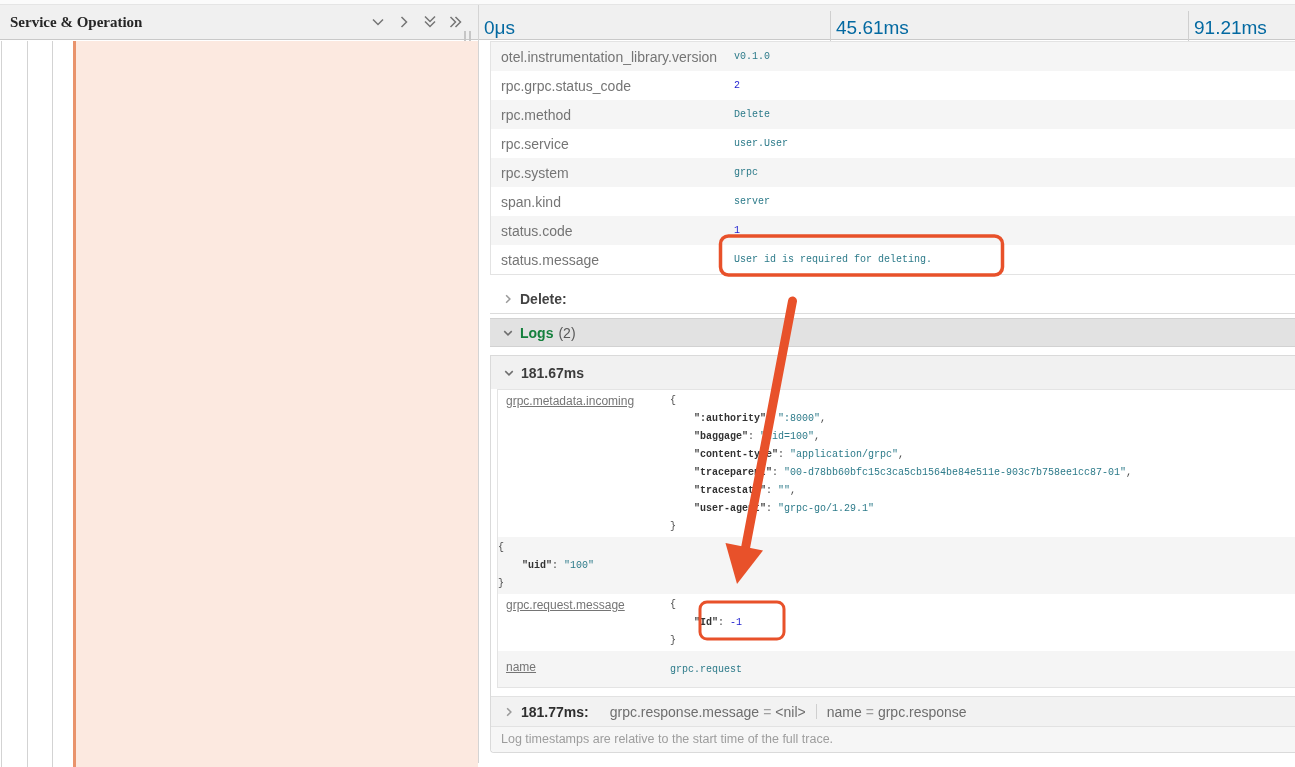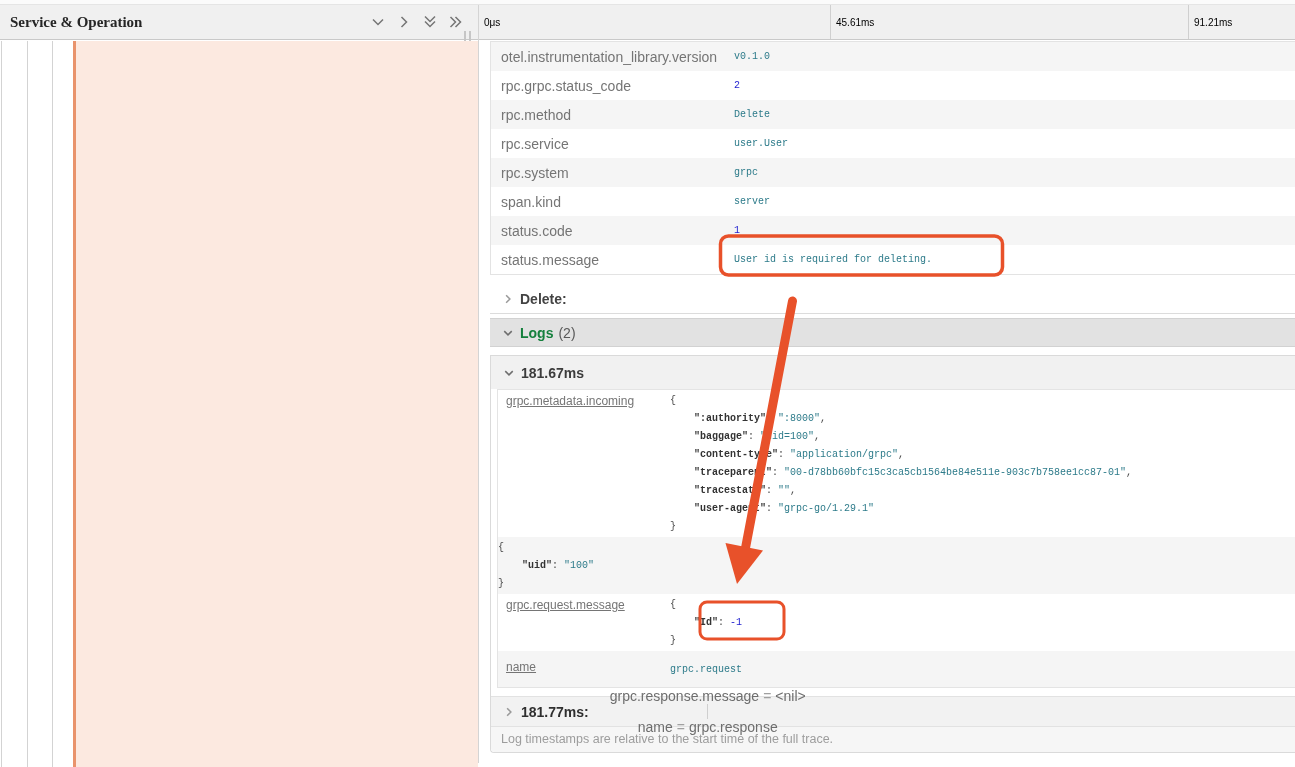--- a/index.html
+++ b/index.html
@@ -27,24 +27,24 @@
   .hdr-title { font-size: 15px; font-weight: bold; color: #262626; padding-left: 10px; flex: 1; font-family: Liberation Serif, serif; }
   .hdr-icons { display: flex; align-items: center; gap: 10px; padding-right: 14px; }
   .hdr-icons svg { display: block; }
   .col-resizer {
     position: absolute; left: 464px; top: 26px; height: 12px; width: 9px;
     display: flex; gap: 3px; align-items: stretch; cursor: col-resize;
   }
   .col-resizer i { display:block; width: 2px; background: #c6c6c6; }
   .ruler { position: absolute; left: 478px; top: 0; right: 0; height: 100%; }
   .tick {
-    position: absolute; top: 0; height: 100%;
+    position: absolute; top: 6px; height: 100%;
     border-left: 1px solid #cfcfcf;
     display: flex; align-items: center;
-    padding-left: 5px; font-size: 10px; color: #000000;
+    padding-left: 5px; font-size: 19px; color: #0369a1;
   }
   
   .guide { position: absolute; top: 41px; bottom: 0; width: 1px; background: #d3d3d3; }
   .span-accent { position: absolute; top: 41px; bottom: 0; left: 73px; width: 3px; background: var(--accent); }
   .span-tint { position: absolute; top: 41px; bottom: 0; left: 76px; width: 402px; background: var(--tint); }
   .main-divider { position: absolute; top: 5px; bottom: 4px; left: 478px; width: 1px; background: #d4d4d4; }
 
   
   .detail { position: absolute; left: 490px; top: 41px; right: -40px; }
 
@@ -253,21 +253,21 @@
         </div>
       </div>
 
     <div class="acc-head log-summary">
       <span class="chev">
           <svg width="12" height="12" viewBox="0 0 16 16" fill="none" stroke="#9a9a9a" stroke-width="2">
             <polyline points="5.5,3 10.5,8 5.5,13"></polyline>
           </svg>
         </span>
       <b>181.77ms:</b>
-      <span id="summary-kvs" style="display:flex;align-items:center;flex-direction:column;">
+      <span id="summary-kvs" style="display:flex;align-items:center;">
           <span class="sum-kv"><span>grpc.response.message</span><span class="sum-eq">=</span><span>&lt;nil&gt;</span></span>
           <span class="sum-div"></span>
           <span class="sum-kv"><span>name</span><span class="sum-eq">=</span><span>grpc.response</span></span>
         </span>
     </div>
 
     <div class="logs-footer">Log timestamps are relative to the start time of the full trace.</div>
   </div>
 </div>
 

